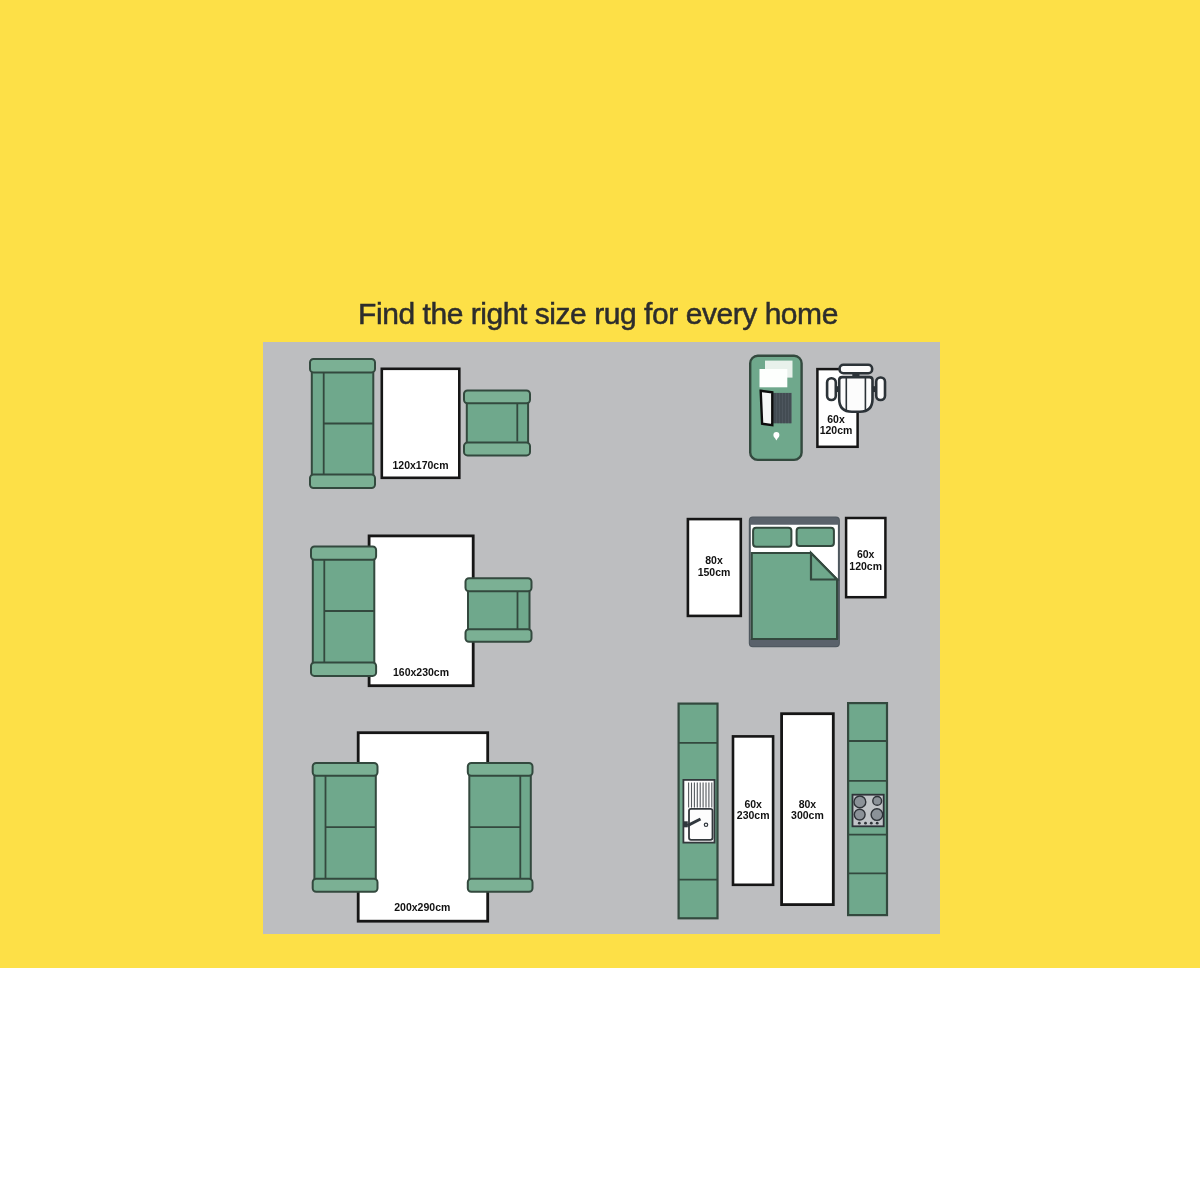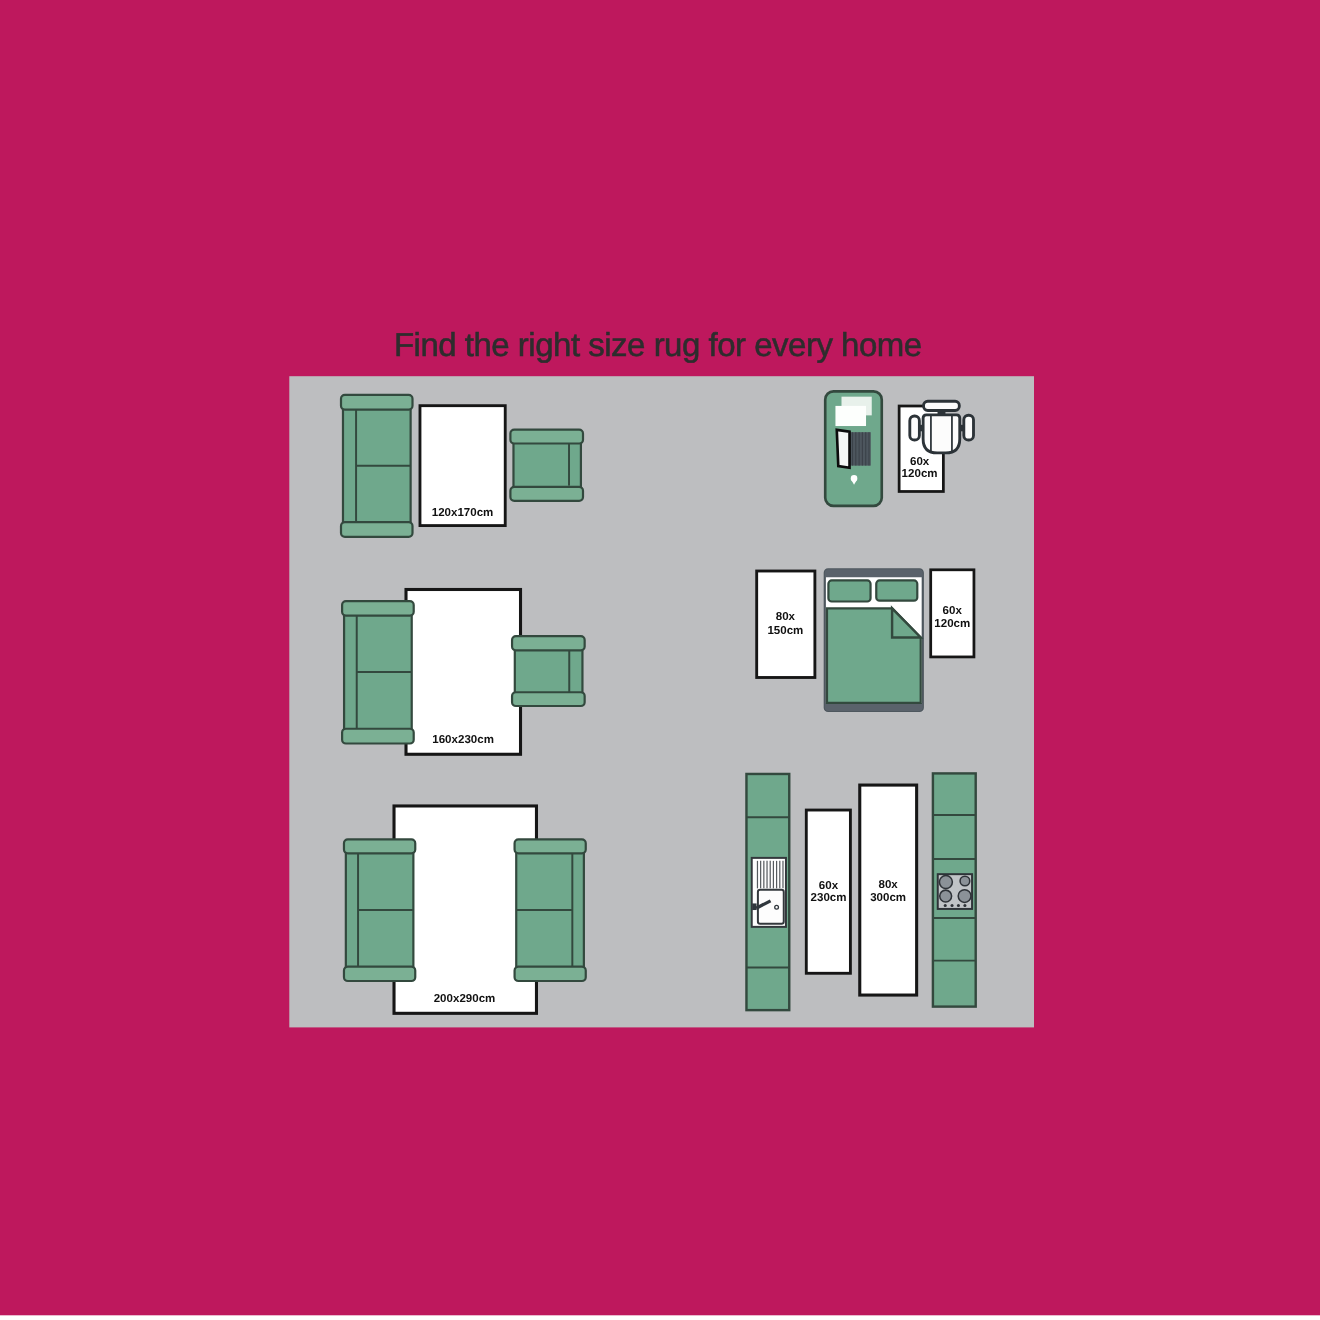--- a/index.html
+++ b/index.html
@@ -1,16 +1,16 @@
 <!DOCTYPE html>
 <html><head>
 <meta charset="utf-8">
 <style>
   html,body{margin:0;padding:0;background:#ffffff;}
-  .page{position:relative;width:1200px;height:1196px;background:#be185d;overflow:hidden;}
+  .page{position:relative;width:1200px;height:968px;background:#fde047;overflow:hidden;}
   svg{position:absolute;left:0;top:0;}
   text{font-family:"Liberation Sans", sans-serif;}
 </style>
 </head>
 <body>
 <div class="page">
 <svg width="1200" height="1200" viewBox="0 0 1200 1200">
 
   <g>
         <text x="598" y="324" font-size="30" fill="#2d2d2d" stroke="#2d2d2d" stroke-width="0.5" text-anchor="middle" letter-spacing="-0.45">Find the right size rug for every home</text>

